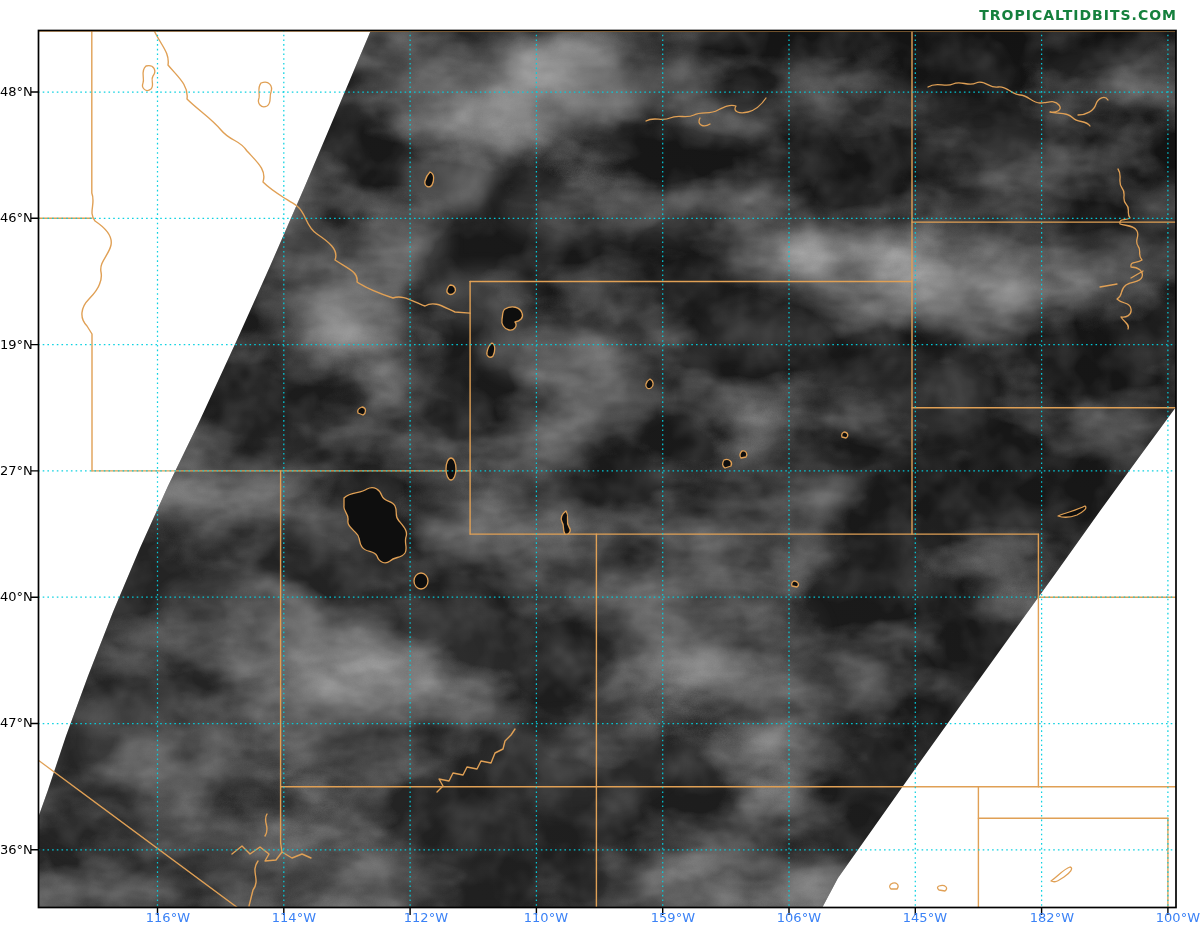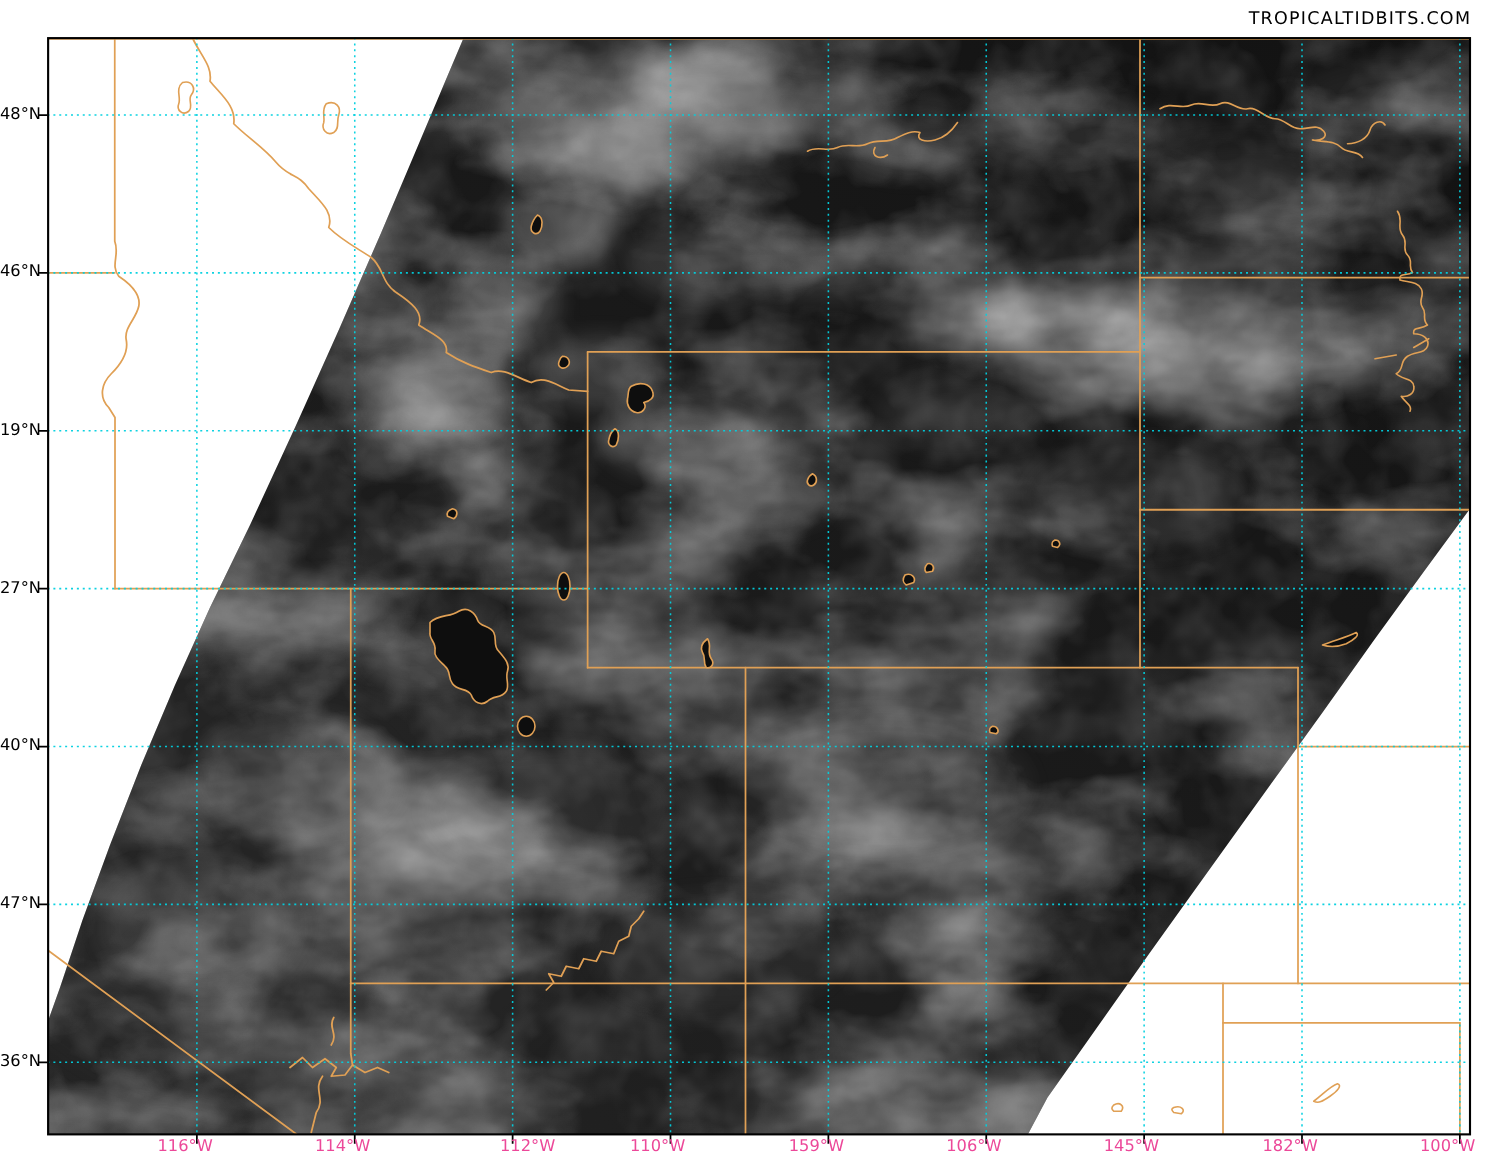--- a/index.html
+++ b/index.html
@@ -1,22 +1,22 @@
 <!DOCTYPE html>
 <html><head>
 <meta charset="utf-8">
 <style>
   html,body{margin:0;padding:0;background:#ffffff;}
   body{width:1200px;height:929px;font-family:"DejaVu Sans","Liberation Sans",sans-serif;}
   .stage{position:relative;width:1200px;height:929px;overflow:hidden;background:#fff;}
   .map-svg{position:absolute;left:0;top:0;}
   .title{position:absolute;left:37px;top:4px;font-size:16px;font-weight:bold;color:#000;letter-spacing:0.2px;white-space:nowrap;}
-  .watermark{position:absolute;right:23px;top:7px;font-size:14px;font-weight:normal;color:#000000;letter-spacing:1px;white-space:nowrap;}
+  .watermark{position:absolute;right:23px;top:7px;font-size:14px;font-weight:bold;color:#15803d;letter-spacing:1px;white-space:nowrap;}
   .lat-label{position:absolute;left:0;width:15px;text-align:right;font-size:13px;height:16px;line-height:16px;color:#000;}
-  .lon-label{position:absolute;top:910px;width:64px;text-align:left;font-size:13px;color:#ec4899;height:16px;line-height:16px;}
+  .lon-label{position:absolute;top:910px;width:64px;text-align:right;font-size:13px;color:#3b82f6;height:16px;line-height:16px;}
 </style>
 </head>
 <body>
 
 <div class="stage">
 
   <svg class="map-svg" width="1200" height="929" viewBox="0 0 1200 929">
     <defs>
       <clipPath id="plotclip">
           <rect x="38" y="30" width="1138" height="878"></rect>
@@ -176,20 +176,20 @@
   <div class="lat-label" style="top:84px">48°N</div>
   <div class="lat-label" style="top:210px">46°N</div>
   <div class="lat-label" style="top:337px">19°N</div>
   <div class="lat-label" style="top:463px">27°N</div>
   <div class="lat-label" style="top:589px">40°N</div>
   <div class="lat-label" style="top:715px">47°N</div>
   <div class="lat-label" style="top:842px">36°N</div>
 
   <div class="lon-label" style="left:126px">116°W</div>
   <div class="lon-label" style="left:252px">114°W</div>
-  <div class="lon-label" style="left:400px">112°W</div>
+  <div class="lon-label" style="left:384px">112°W</div>
   <div class="lon-label" style="left:504px">110°W</div>
   <div class="lon-label" style="left:631px">159°W</div>
   <div class="lon-label" style="left:757px">106°W</div>
   <div class="lon-label" style="left:883px">145°W</div>
   <div class="lon-label" style="left:1010px">182°W</div>
   <div class="lon-label" style="left:1136px">100°W</div>
 </div>
 
 </body></html>

